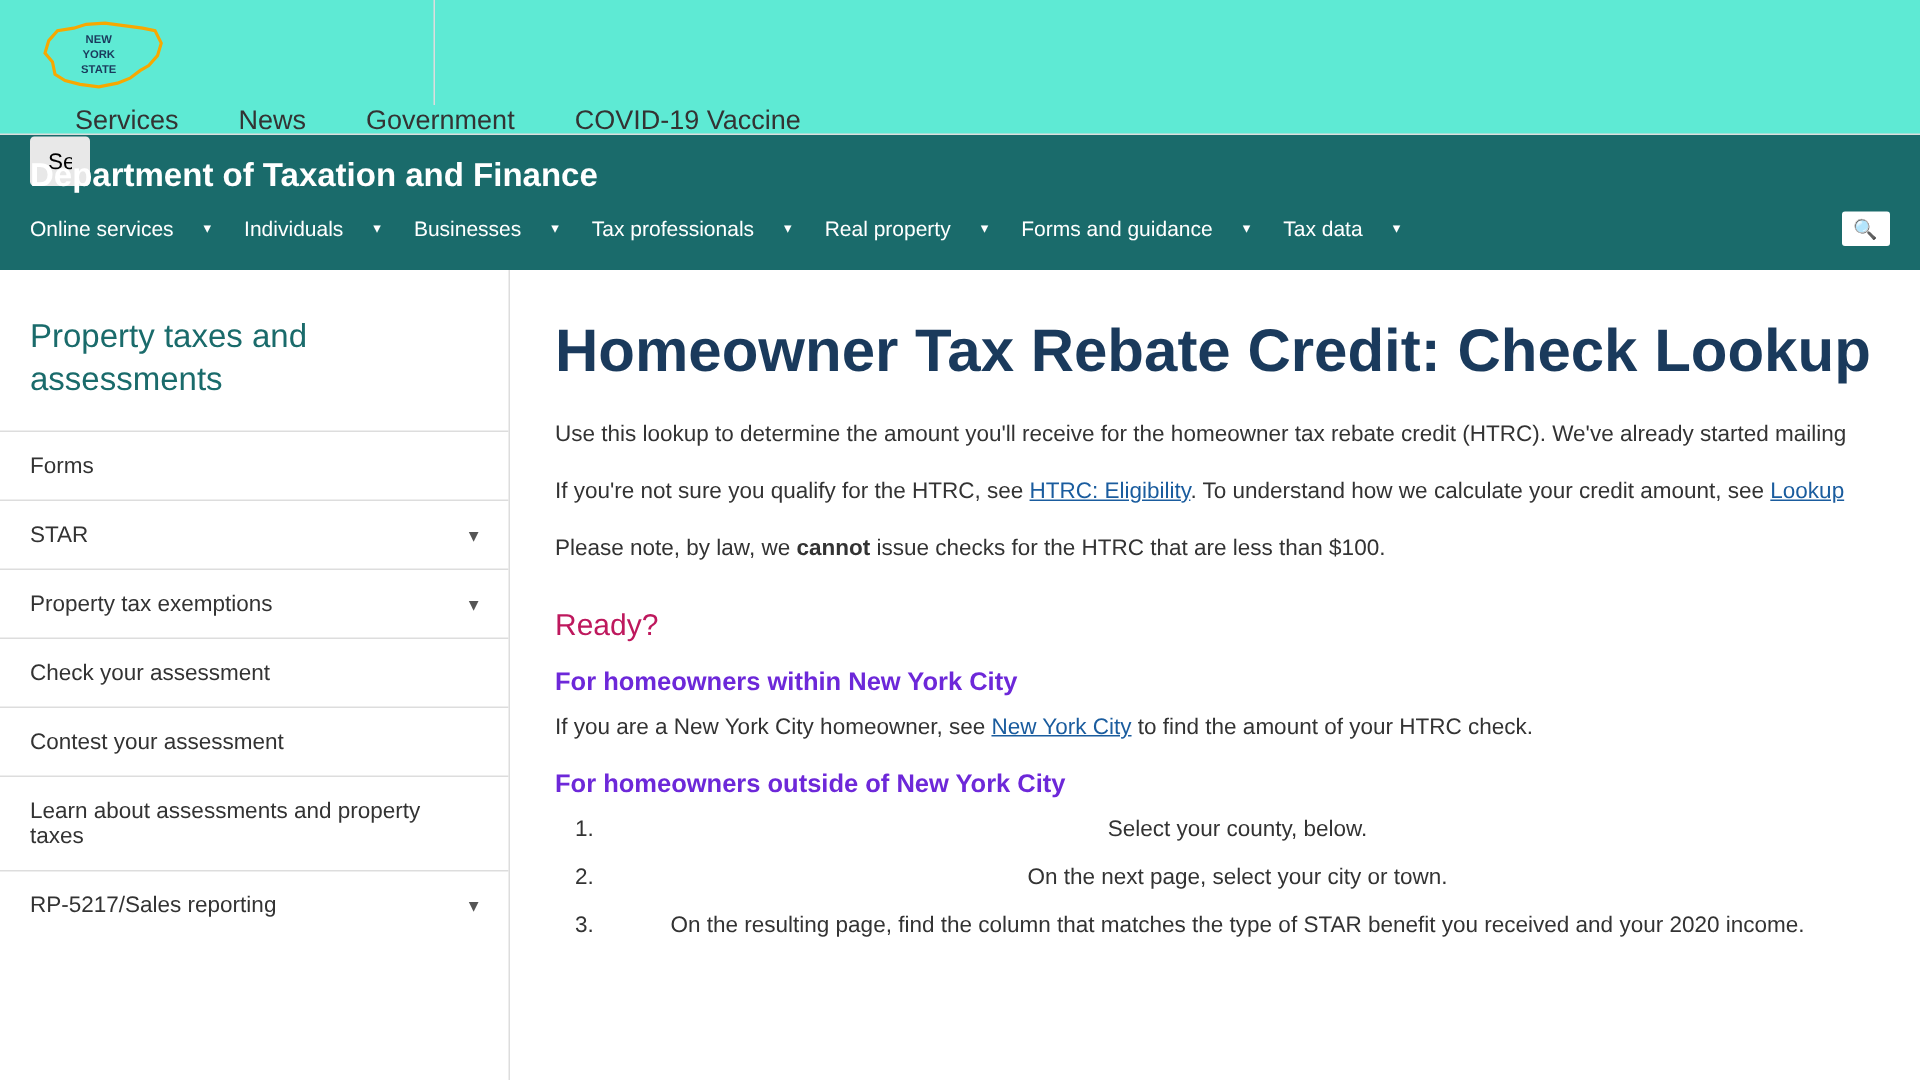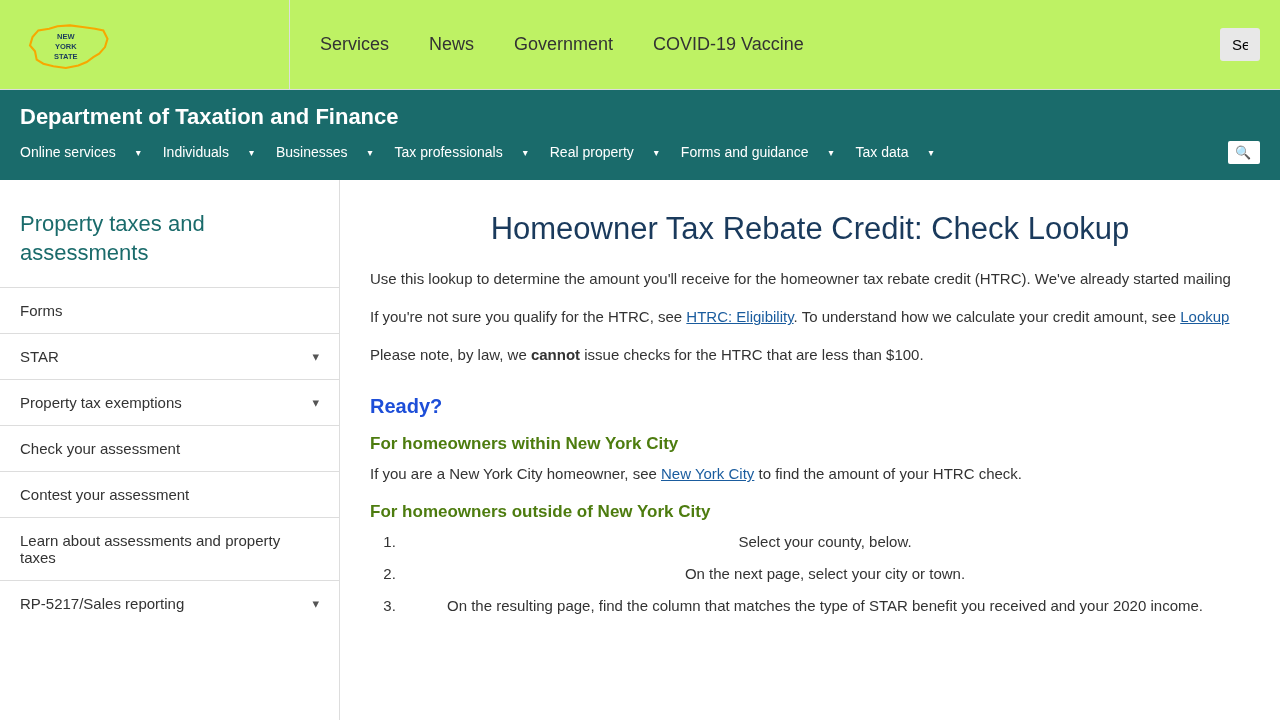--- a/index.html
+++ b/index.html
@@ -1,25 +1,26 @@
 <!DOCTYPE html>
 <html><head>
   <meta charset="utf-8">
   <style>
     * { margin: 0; padding: 0; box-sizing: border-box; }
     body { font-family: Arial, sans-serif; font-size: 15px; color: #333; background: #fff; overflow-x: hidden; }
 
     
     .top-nav {
       display: flex;
-      align-items: center;
-      background: #bef264;
+      align-items: flex-start;
+      background: #5eead4;
       border-bottom: 1px solid #ddd;
       height: 90px;
       padding: 0 20px;
+      flex-direction: column;
     }
     .logo-area {
       display: flex;
       align-items: center;
       width: 270px;
       border-right: 1px solid #ddd;
       height: 100%;
       padding-right: 20px;
     }
     .logo-svg {
@@ -126,48 +127,47 @@
       font-size: 13px;
     }
 
     
     .main-content {
       flex: 1;
       padding: 30px 30px 30px 30px;
       overflow-x: hidden;
     }
     .page-title {
-      font-size: 31px;
-      font-weight: normal;
+      font-size: 40px;
+      font-weight: bold;
       color: #1a3a5c;
       margin-bottom: 20px;
       line-height: 1.2;
-      text-align: center;
     }
     .content-para {
       font-size: 15px;
       line-height: 1.6;
       color: #333;
       margin-bottom: 14px;
     }
     .content-link {
       color: #1a5c9e;
       text-decoration: underline;
       margin-top: 16px;
     }
     .section-heading {
       font-size: 20px;
-      font-weight: bold;
-      color: #1d4ed8;
+      font-weight: normal;
+      color: #be185d;
       margin: 28px 0 10px 0;
     }
     .sub-heading {
       font-size: 17px;
       font-weight: bold;
-      color: #4d7c0f;
+      color: #6d28d9;
       margin: 16px 0 8px 0;
     }
     .ordered-list {
       margin-left: 30px;
       margin-top: 8px;
       text-align: center;
     }
     .ordered-list li {
       margin-bottom: 8px;
       line-height: 1.6;

